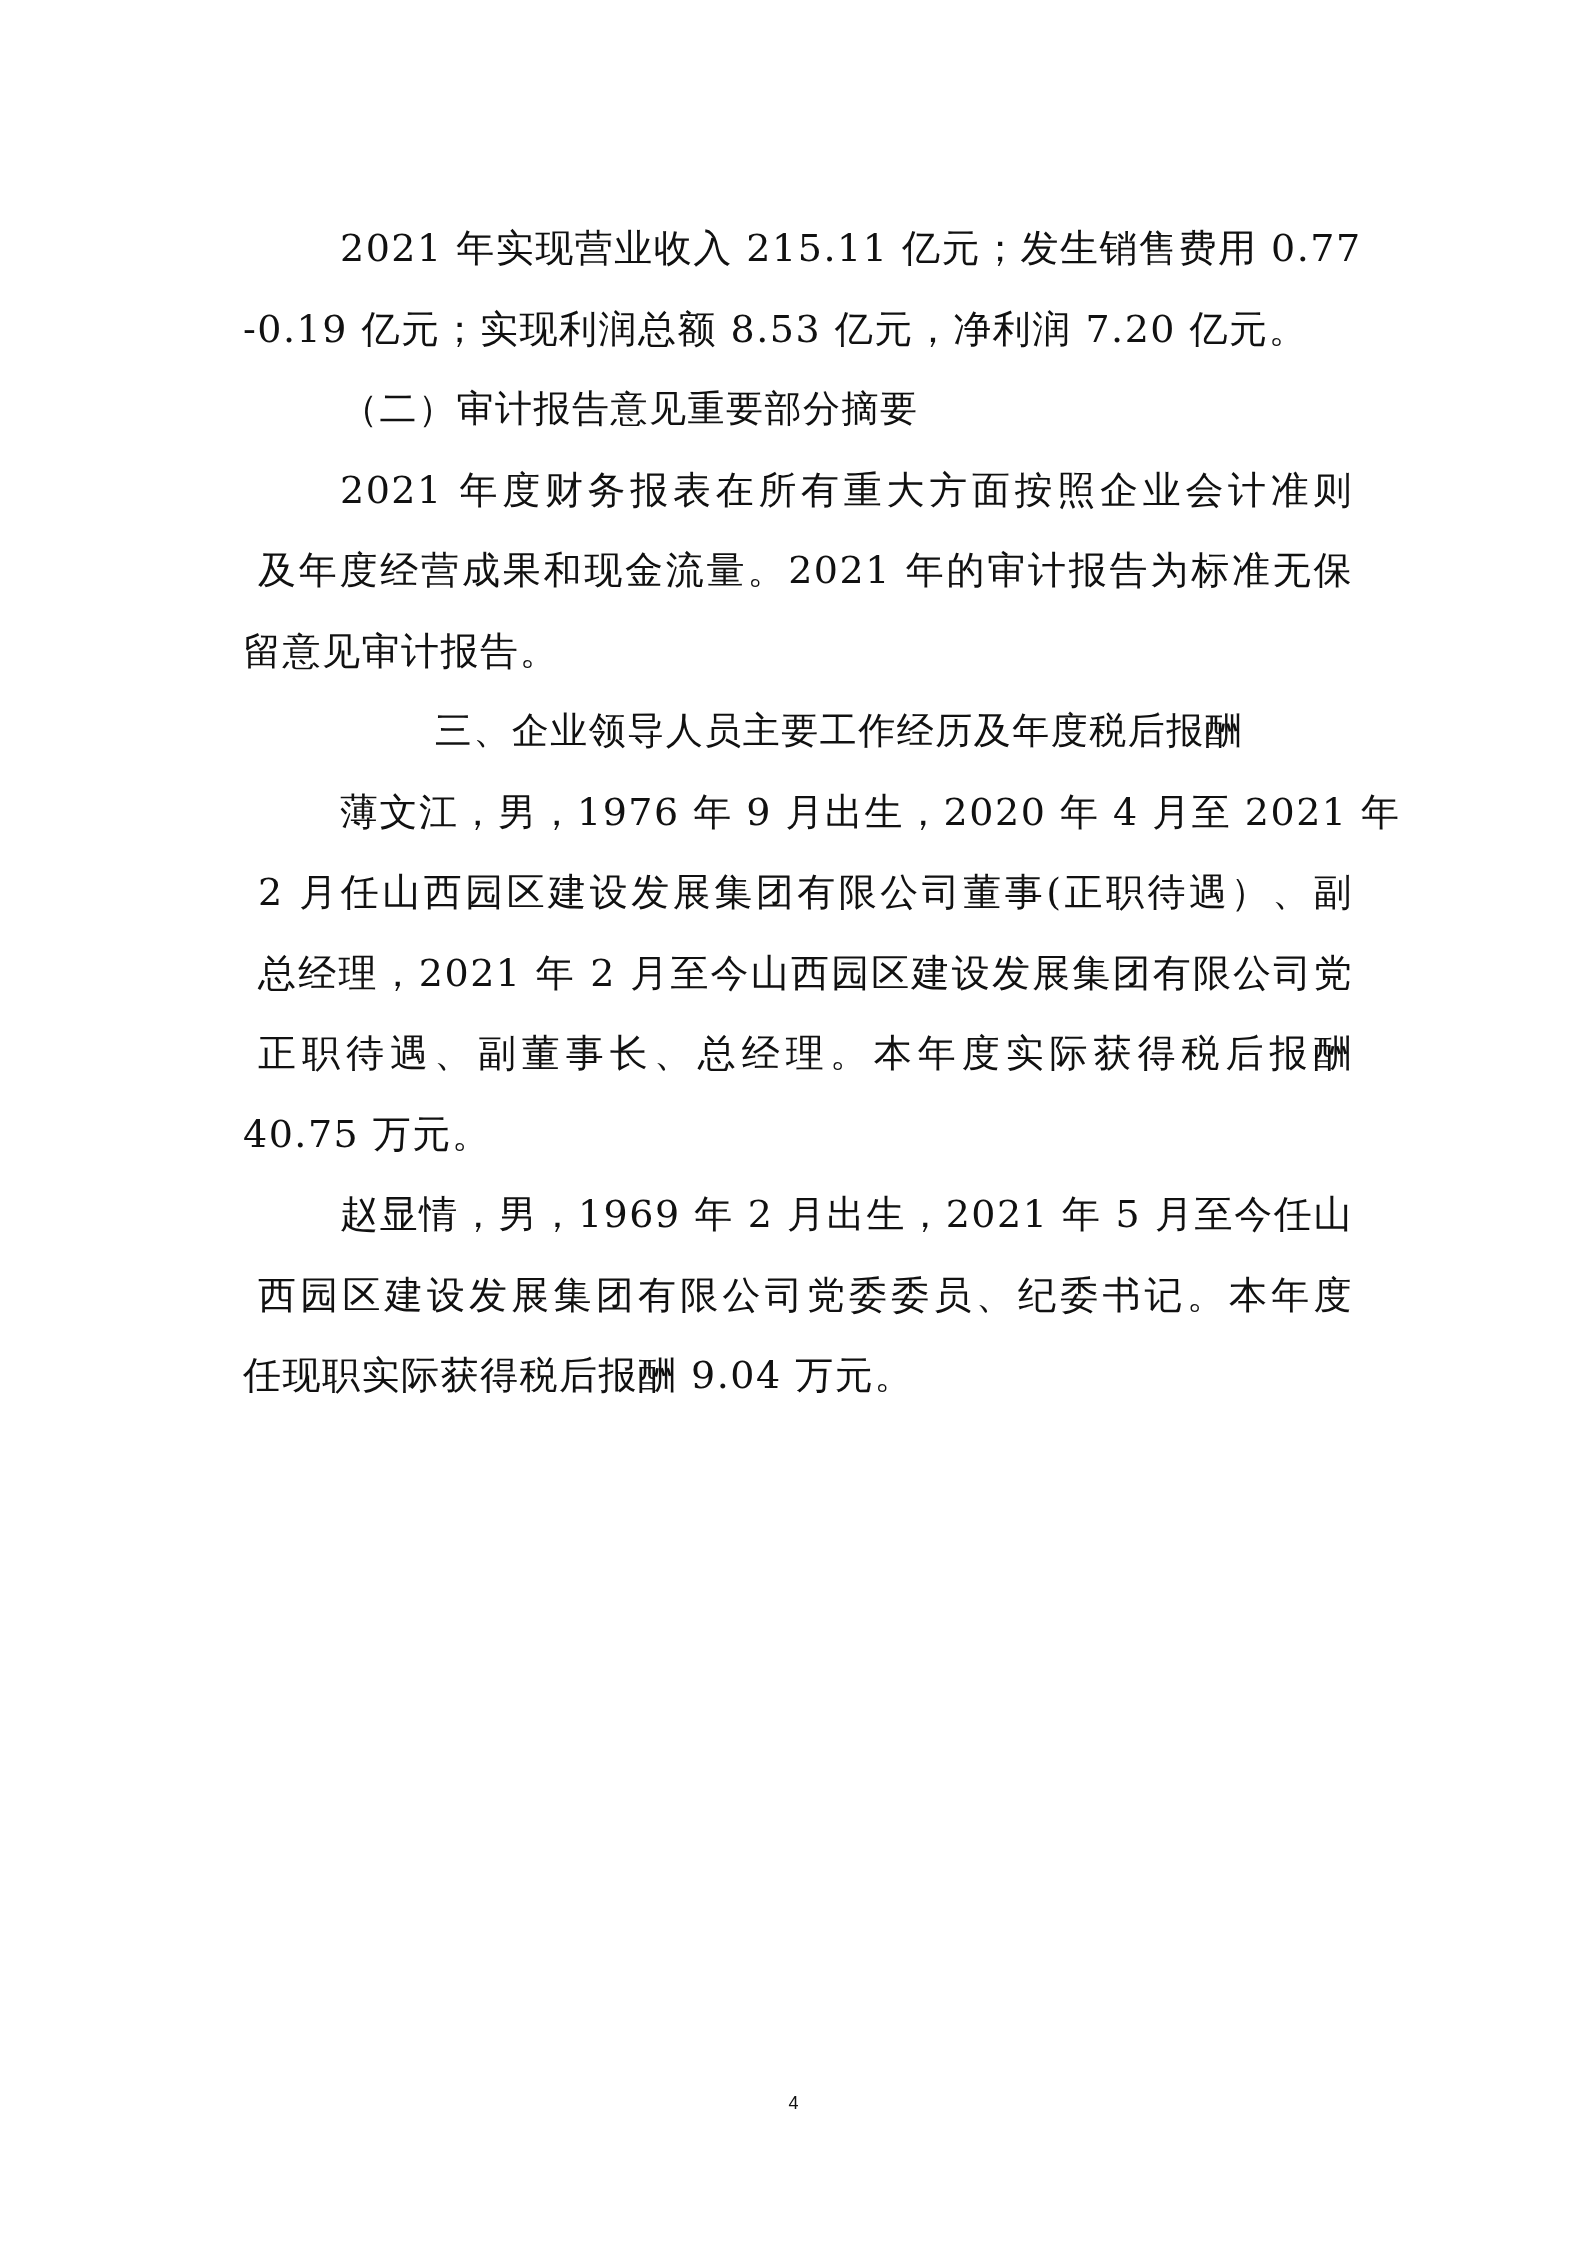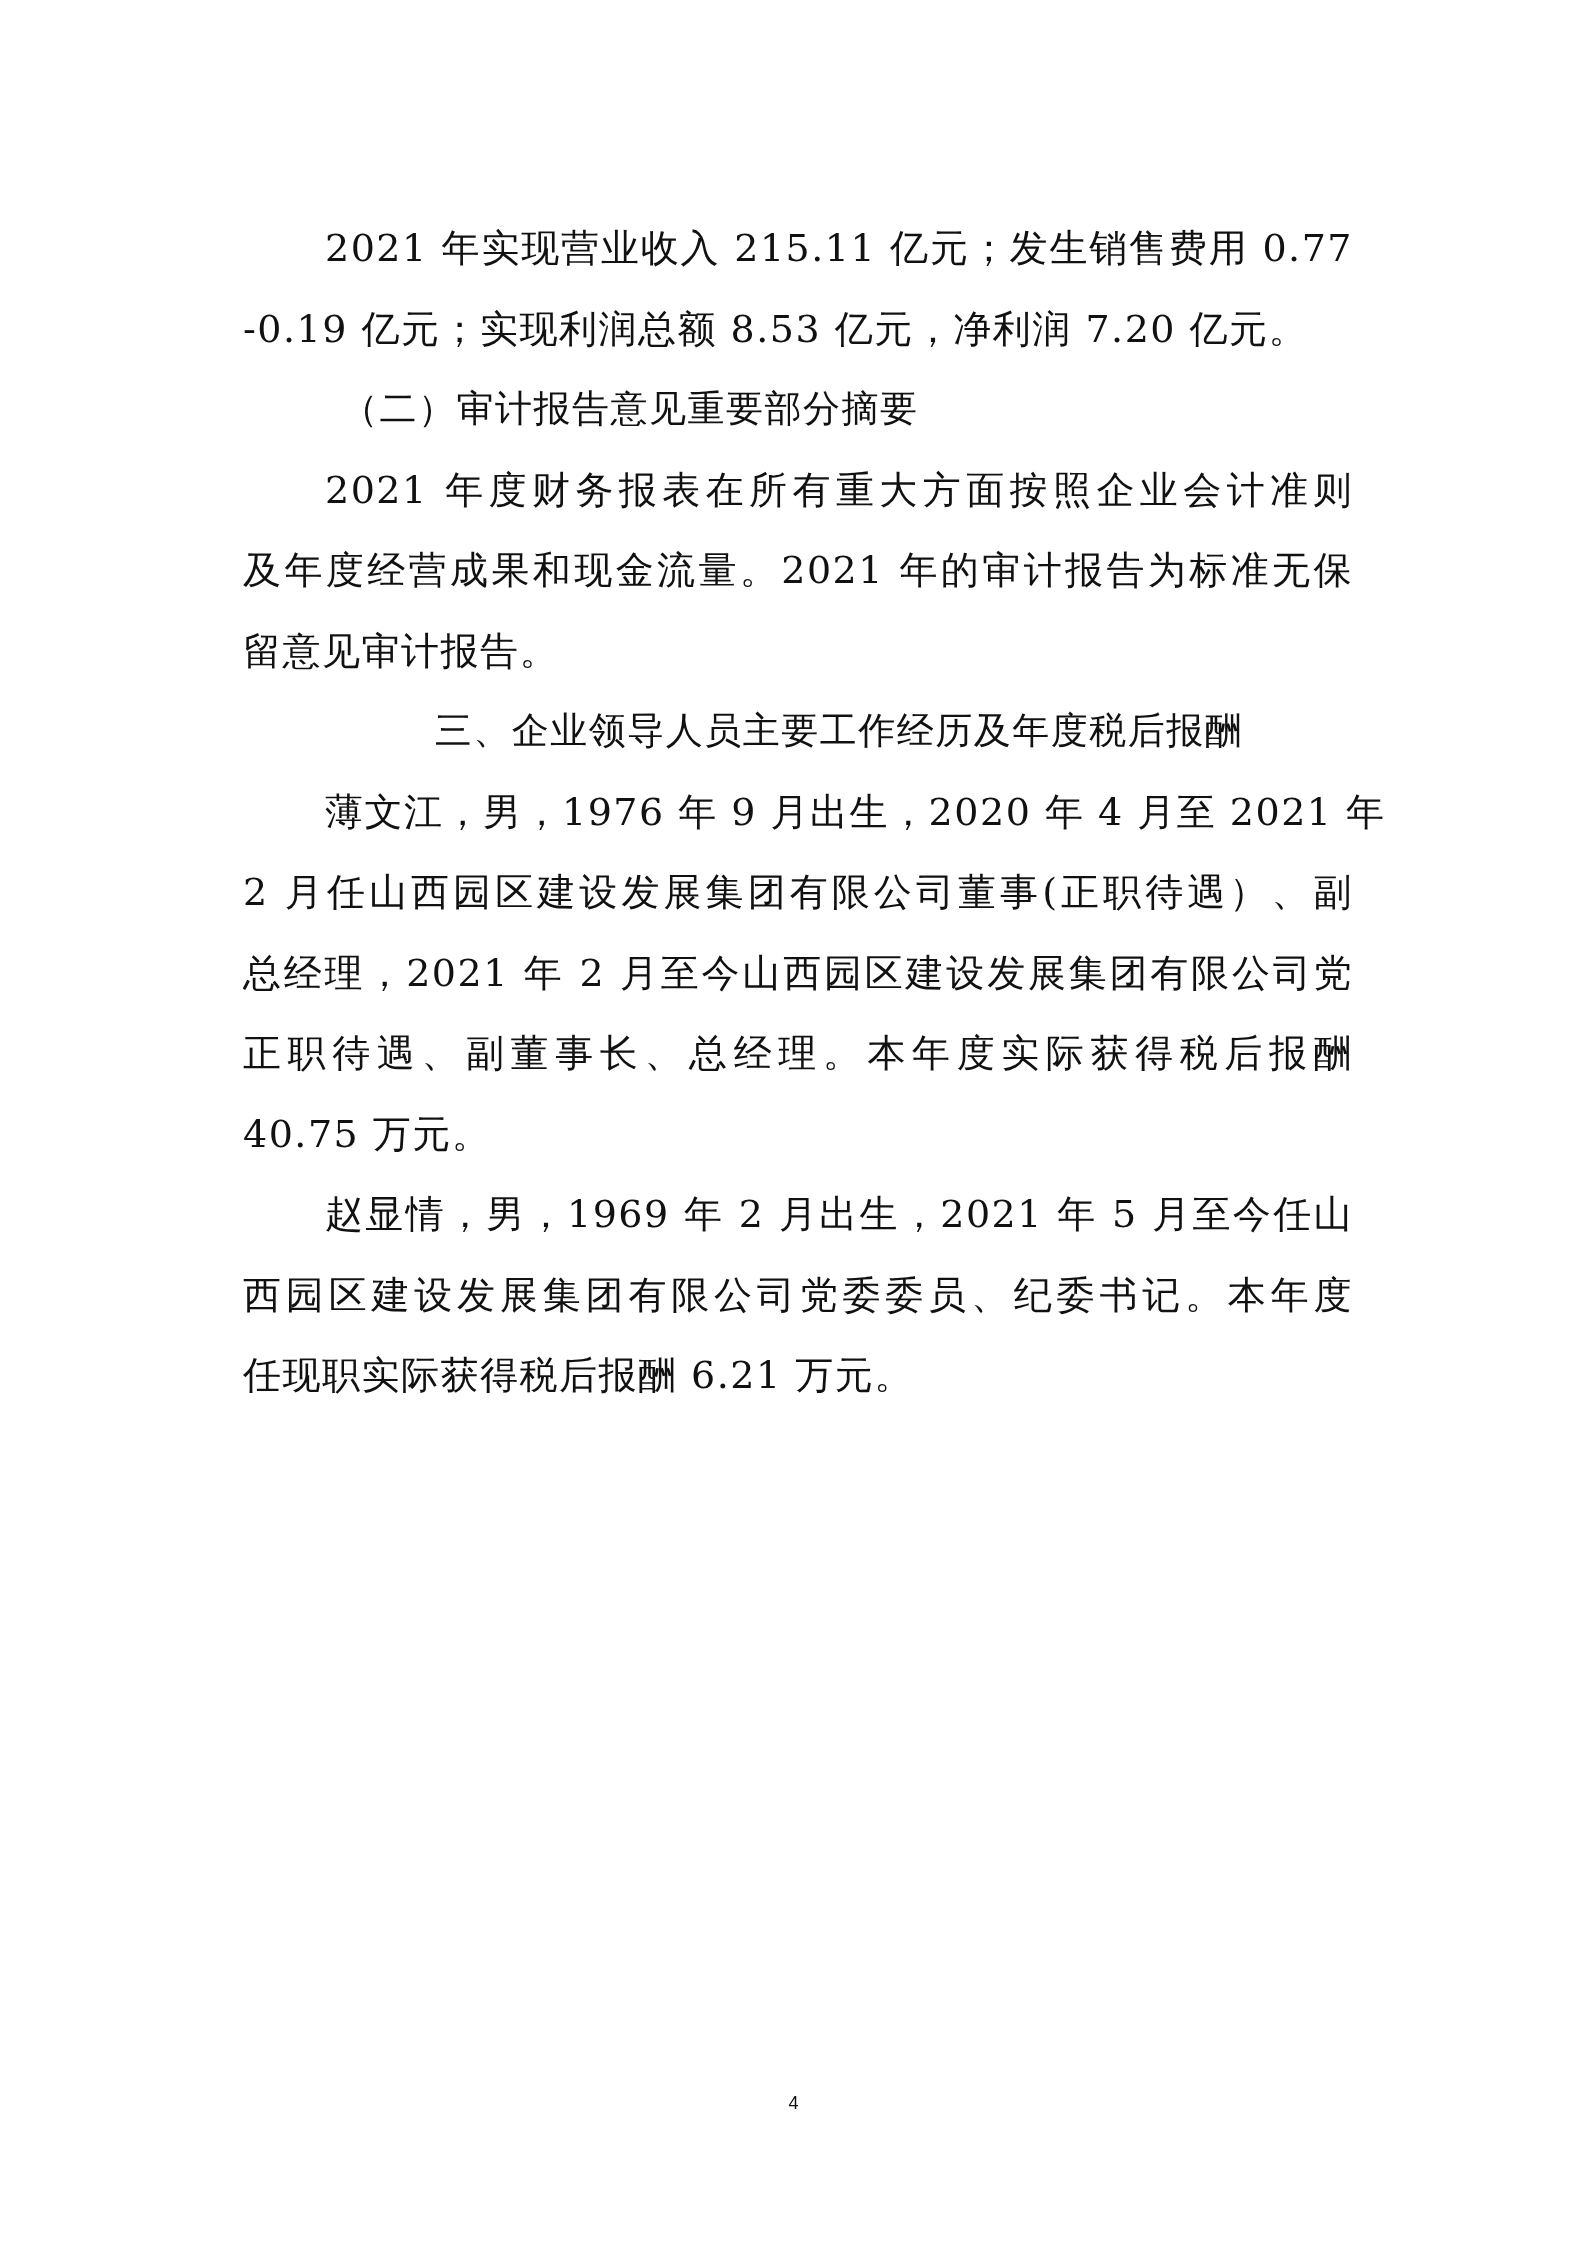--- a/index.html
+++ b/index.html
@@ -24,20 +24,21 @@
     .line {
       height: 80.5px;
       line-height: 80.5px;
       font-size: 38px;
       white-space: nowrap;
       letter-spacing: 1.5px;
     }
     .line.justify {
       text-align: justify;
       text-align-last: justify;
+      margin-left: 15px;
     }
     .indent {
       padding-left: 82px;
       text-align: center;
     }
     .heading {
       font-family: "DejaVu Sans", "Liberation Sans", sans-serif;
       font-weight: normal;
       font-size: 37px;
     }
@@ -79,18 +80,18 @@
     <div class="line justify">2 月任山西园区建设发展集团有限公司董事(正职待遇）、副</div>
     <div class="line justify">总经理，2021 年 2 月至今山西园区建设发展集团有限公司党</div>
     <div class="line justify">正职待遇、副董事长、总经理。本年度实际获得税后报酬</div>
     <div class="line">40.75 万元。</div>
   </div>
 
 
   <div>
     <div class="line justify indent">赵显情，男，1969 年 2 月出生，2021 年 5 月至今任山</div>
     <div class="line justify">西园区建设发展集团有限公司党委委员、纪委书记。本年度</div>
-    <div class="line">任现职实际获得税后报酬 6.21 万元。</div>
+    <div class="line">任现职实际获得税后报酬 9.04 万元。</div>
   </div>
 
 </div>
 
 <div class="page-number">4</div>
 
 </body></html>

